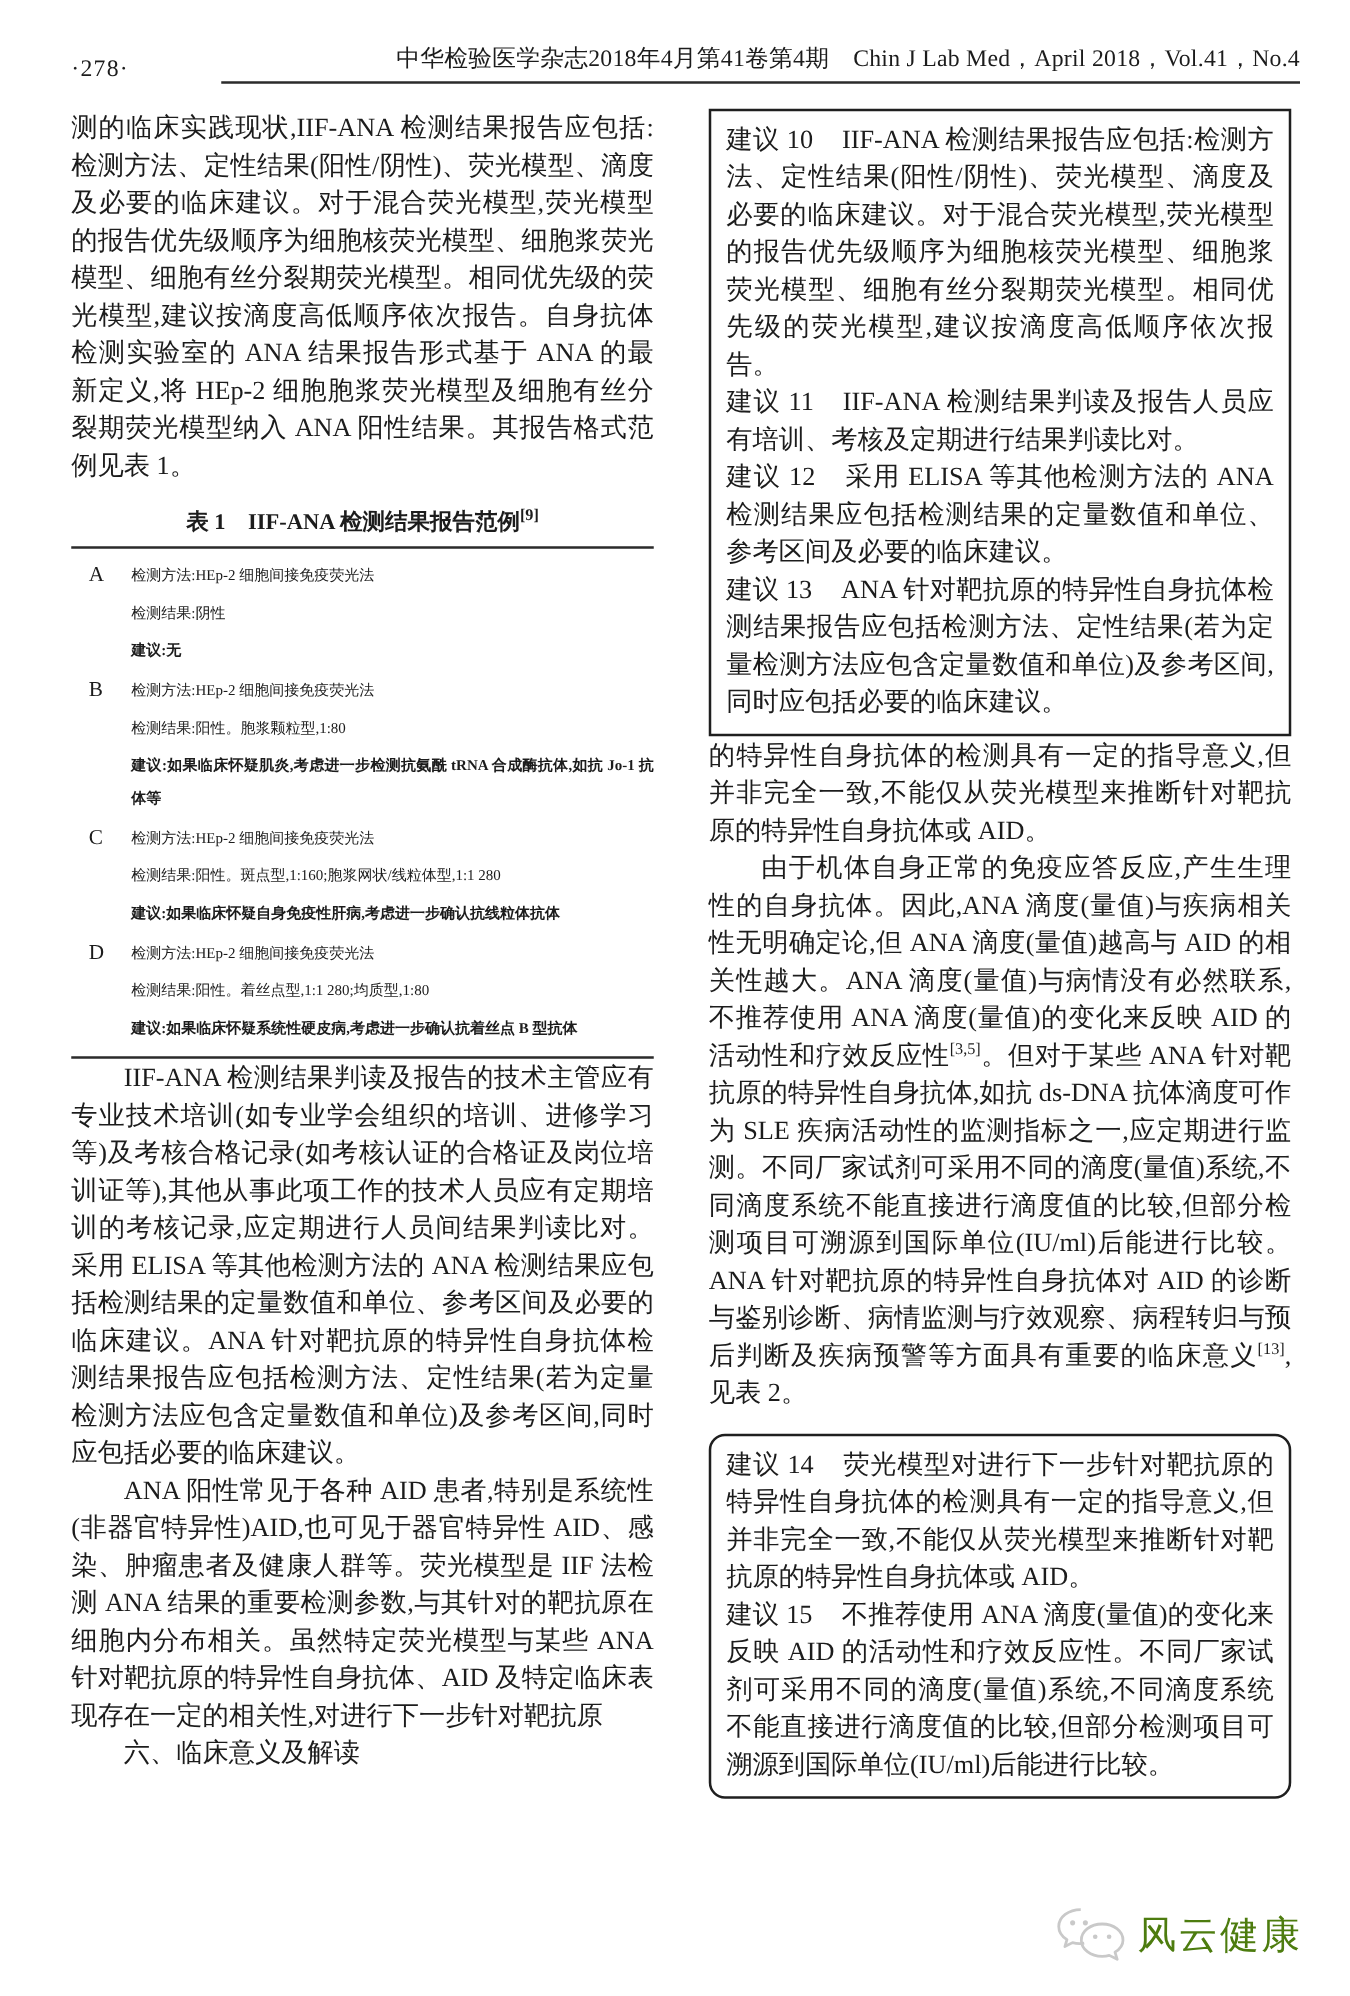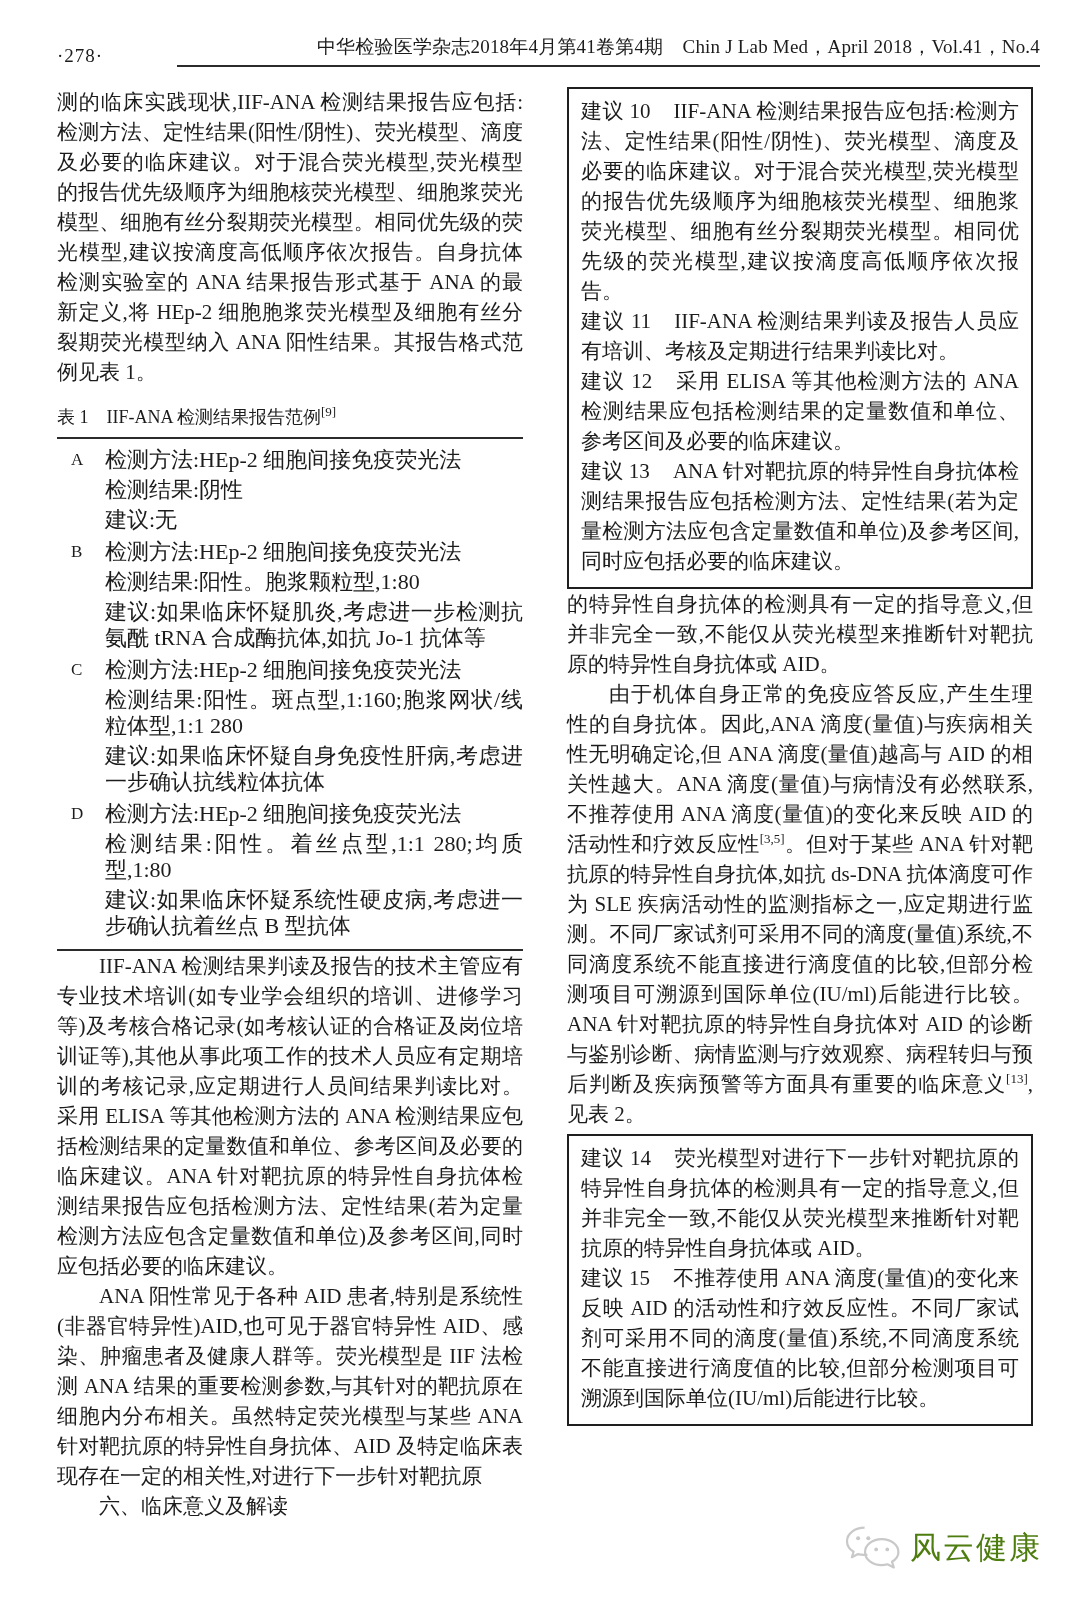--- a/index.html
+++ b/index.html
@@ -38,57 +38,57 @@
     margin:0;
     font-size:21px;line-height:30px;
     text-align:justify;text-justify:inter-ideograph;
     text-indent:2em;
   }
   p.no-indent{text-indent:0;}
   sup.cite{font-size:13px;line-height:0;vertical-align:super;}
   
   .tbl{margin-top:18px;}
   .tbl-caption{
-    text-align:left;font-weight:normal;
+    text-align:center;font-weight:bold;
     font-size:18px;margin:4px 0 8px 0;
   }
   .tbl-body{
     border-top:2px solid #2b2b2b;
     border-bottom:2px solid #2b2b2b;
     padding:8px 0 10px 0;
   }
   .tbl-row{display:flex;margin-bottom:6px;}
   .tbl-row:last-child{margin-bottom:0;}
   .tbl-label{
     width:48px;box-sizing:border-box;
     padding-left:14px;
     font-size:17px;line-height:26px;
   }
   .tbl-cell{flex:1;}
   .tbl-line{
-    font-size:22px;line-height:26px;
+    font-size:12px;line-height:26px;
     text-align:justify;text-justify:inter-ideograph;
     margin-bottom:4px;
   }
-  .tbl-line:last-child{margin-bottom:0;}
+  .tbl-line:last-child{margin-bottom:0;font-weight:bold;}
   .after-table{margin-top:34px;}
   .section-heading{margin-top:0;}
   
   .rec-box{
     border:2px solid #1f1f1f;
     padding:7px 12px 11px 12px;
     box-sizing:border-box;
   }
   .rec-box p.rec{
     margin:0;
     font-size:21px;line-height:30px;
     text-align:justify;text-justify:inter-ideograph;
   }
   .rec-label{margin-right:1.1em;}
-  .rbox-bottom{margin-top:5px;}
+  .rbox-bottom{margin-top:18px;border-radius:13px;}
   .after-box{margin-top:13px;}
   
   .watermark{
     position:absolute;right:38px;bottom:24px;
     display:flex;align-items:center;gap:8px;
     color:#4d7c0f;
     font-size:31px;
     letter-spacing:2px;
     user-select:none;
   }

